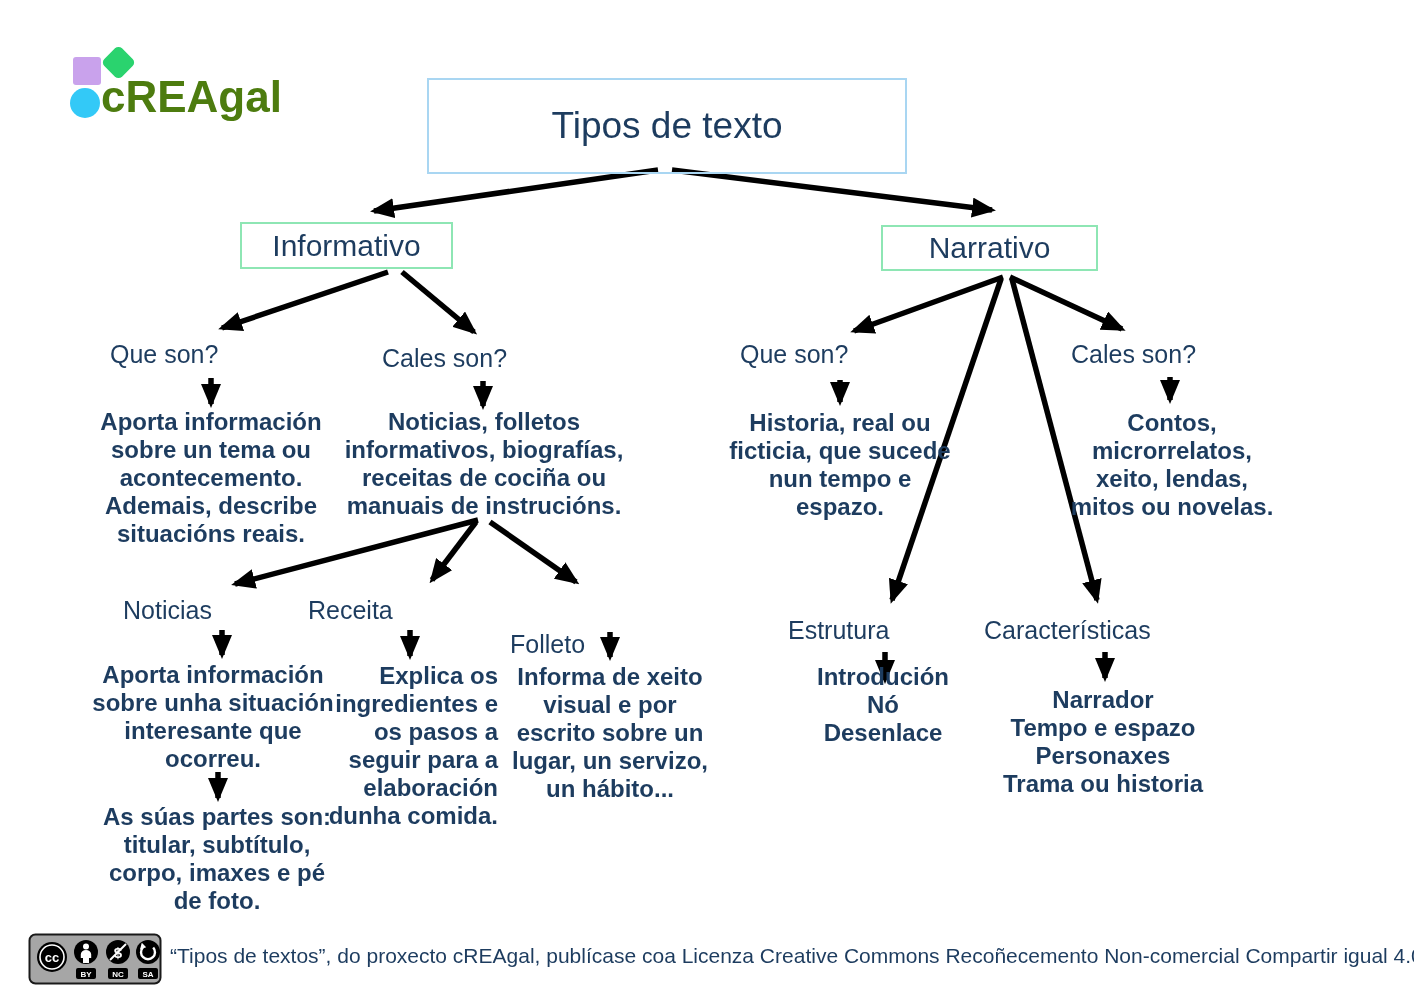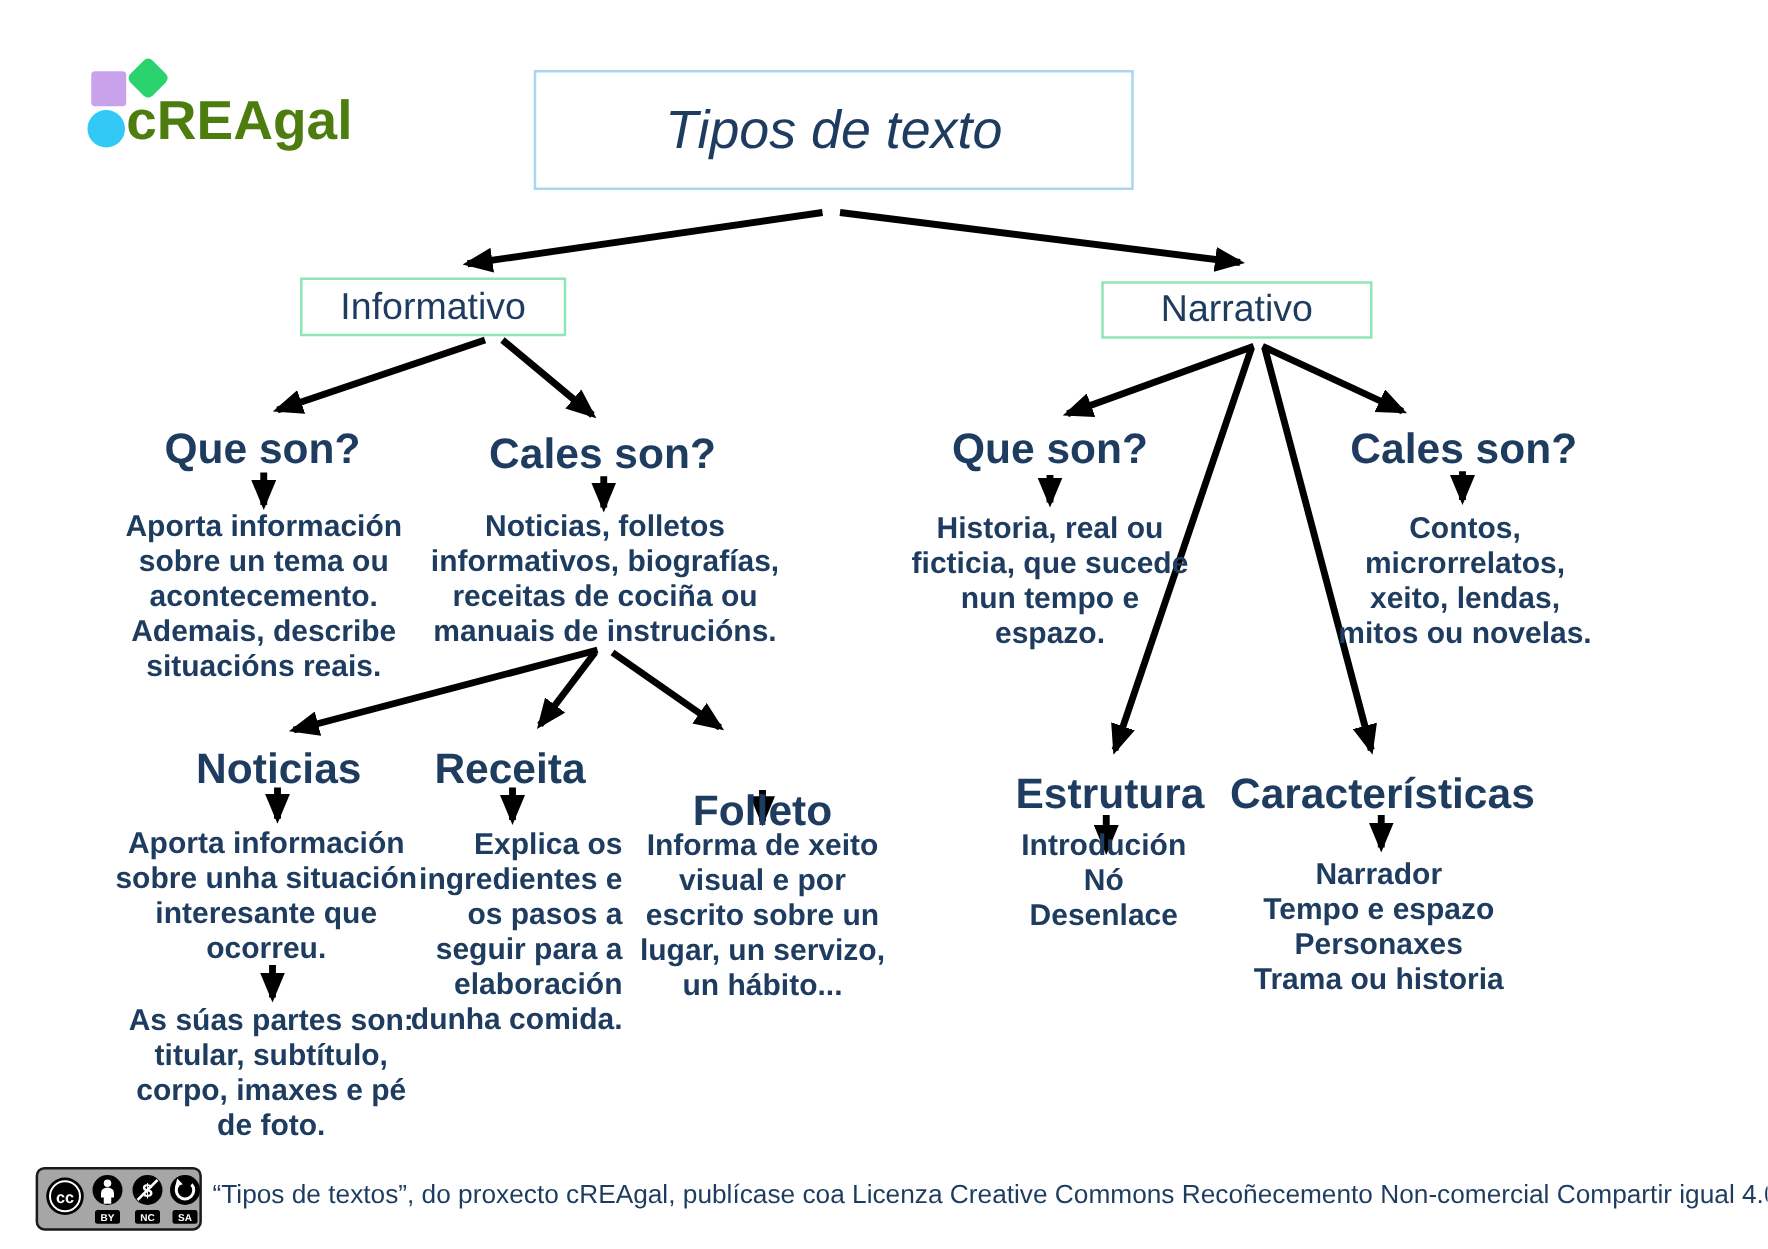--- a/index.html
+++ b/index.html
@@ -21,30 +21,30 @@
   .logo-square{position:absolute;left:73px;top:57px;width:28px;height:28px;
     background:var(--logo_square);border-radius:3px;}
   .logo-diamond{position:absolute;left:106px;top:50px;width:25px;height:25px;
     background:var(--logo_diamond);transform:rotate(45deg);border-radius:5px;}
   .logo-circle{position:absolute;left:70px;top:88px;width:30px;height:30px;
     background:var(--logo_circle);border-radius:50%;}
   .logo-text{position:absolute;left:101px;top:72px;font-size:44px;font-weight:bold;
     color:#4d7c0f;letter-spacing:0px;}
 
   
-  .title-box{position:absolute;left:427px;top:56px;width:480px;height:96px;
+  .title-box{position:absolute;left:427px;top:78px;width:480px;height:96px;
     border:2px solid var(--title_border);display:flex;align-items:center;justify-content:center;
-    font-size:43px;font-weight:500;font-style:italic;}
+    font-size:37px;font-weight:500;}
   .branch-box{position:absolute;border:2px solid var(--branch_border);
     display:flex;align-items:center;justify-content:center;font-size:30px;font-weight:500;}
   .box-informativo{left:240px;top:222px;width:213px;height:47px;}
   .box-narrativo{left:881px;top:225px;width:217px;height:46px;}
 
   
-  .lbl{position:absolute;text-align:center;font-size:34px;font-weight:700;}
+  .lbl{position:absolute;font-size:25px;font-weight:400;}
   .txt{position:absolute;text-align:center;font-size:24px;line-height:28px;white-space:pre-line;font-weight:bold;}
 
   .inf-queson-lbl{left:110px;top:340px;width:200px;}
   .inf-queson-txt{left:86px;top:408px;width:250px;}
   .inf-calesson-lbl{left:382px;top:344px;width:200px;}
   .inf-calesson-txt{left:334px;top:408px;width:300px;}
   .noticias-lbl{left:123px;top:596px;width:200px;}
   .noticias-txt{left:88px;top:661px;width:250px;}
   .noticias-parts{left:92px;top:803px;width:250px;}
   .receita-lbl{left:308px;top:596px;width:200px;}

